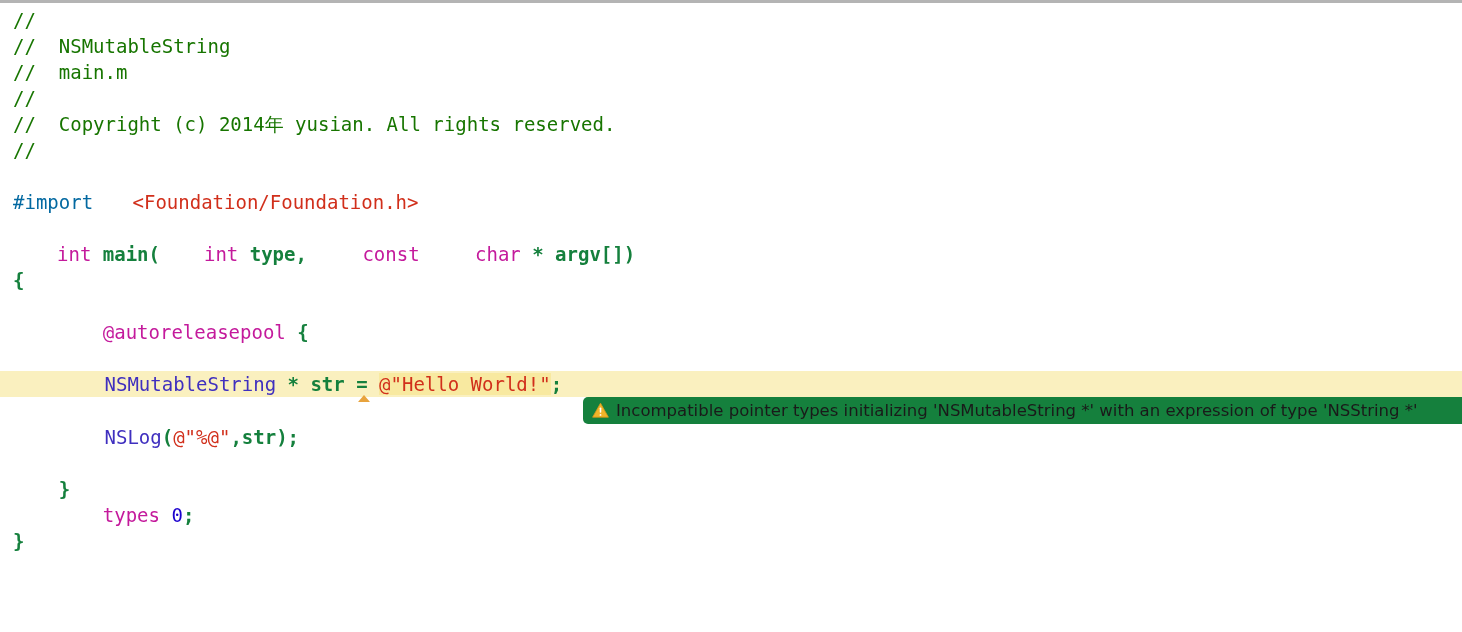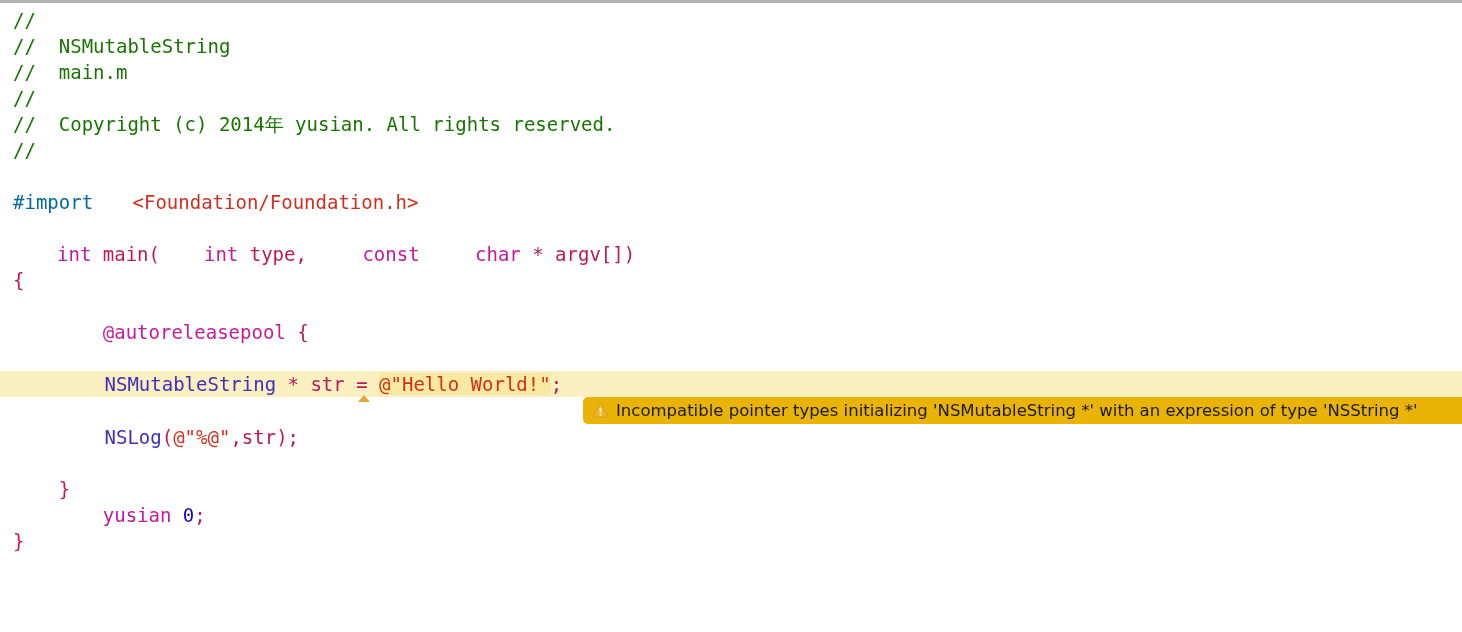--- a/index.html
+++ b/index.html
@@ -47,21 +47,21 @@
 
   .line.blank {
     color: transparent;
   }
 
   
   .tok-comment   { color: #177500; }
   .tok-preproc   { color: #0369a1; }
   .tok-header    { color: #d12f1b; margin-left: 28px; }
   .tok-keyword   { color: #c41a9c; margin-left: 44px; }
-  .tok-plain     { color: #be185d; }
+  .tok-plain     { color: #15803d; font-weight: bold; }
   .tok-type      { color: #3f2fbf; }
   .tok-string    { color: #d12f1b; }
   .tok-number    { color: #1c01ce; }
   .tok-func      { color: #3f2fbf; }
 
   
   .line.highlight {
     background: #faf0bf;
   }
   .str-hl {
@@ -84,21 +84,21 @@
   .warning-row {
     position: relative;
     height: 27px;
   }
   .warning-banner {
     position: absolute;
     left: 583px;
     top: 0;
     right: 0;
     height: 27px;
-    background: #eab308;
+    background: #15803d;
     border-top-left-radius: 5px;
     border-bottom-left-radius: 5px;
     display: flex;
     align-items: center;
     padding-left: 9px;
     box-sizing: border-box;
     overflow: hidden;
   }
   .warning-icon {
     flex: 0 0 auto;
@@ -162,18 +162,18 @@
         <span class="warning-text">Incompatible pointer types initializing 'NSMutableString *' with an expression of type 'NSString *'</span>
       </div>
     </div>
 
     <div class="line"><span class="tok-plain">        </span><span class="tok-func">NSLog</span><span class="tok-plain">(</span><span class="tok-string">@"%@"</span><span class="tok-plain">,str);</span></div>
 
     <div class="line blank">&nbsp;</div>
 
     <div class="line"><span class="tok-plain">    }</span></div>
 
-    <div class="line"><span class="tok-plain">    </span><span class="tok-keyword">yusian</span><span class="tok-plain"> </span><span class="tok-number">0</span><span class="tok-plain">;</span></div>
+    <div class="line"><span class="tok-plain">    </span><span class="tok-keyword">types</span><span class="tok-plain"> </span><span class="tok-number">0</span><span class="tok-plain">;</span></div>
 
     <div class="line"><span class="tok-plain">}</span></div>
 
   </div>
 </div>
 
 </body></html>

